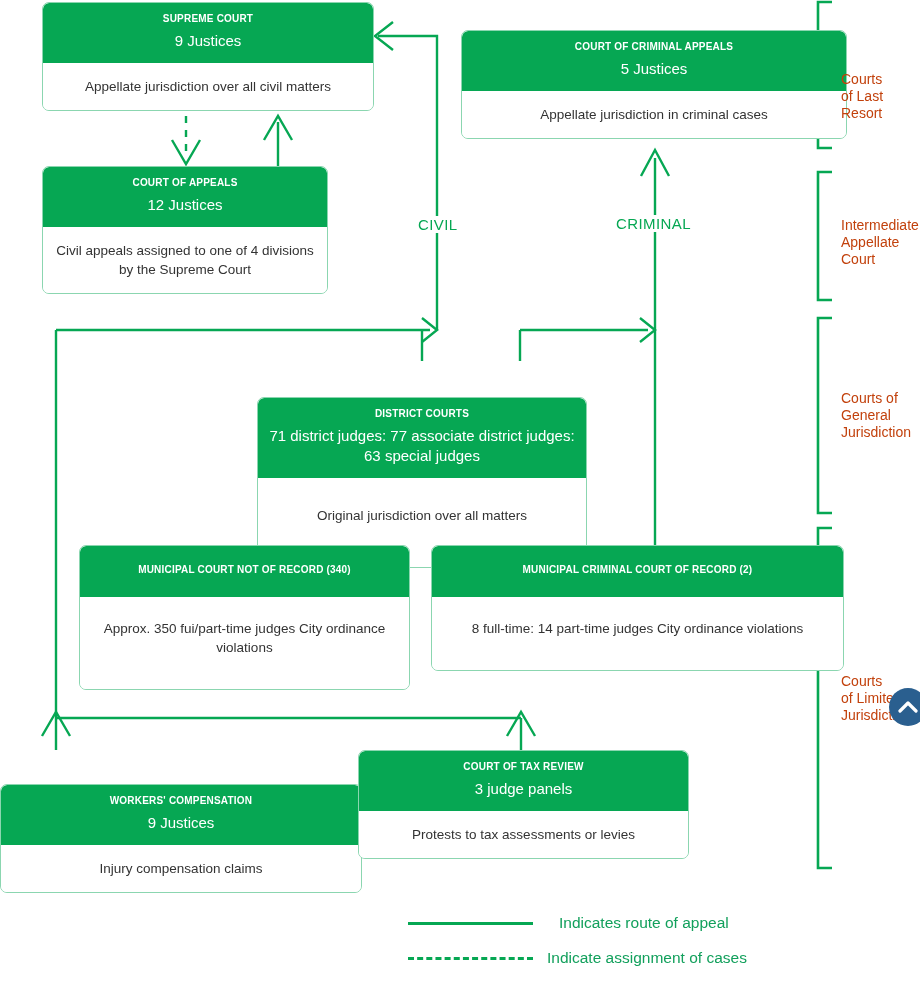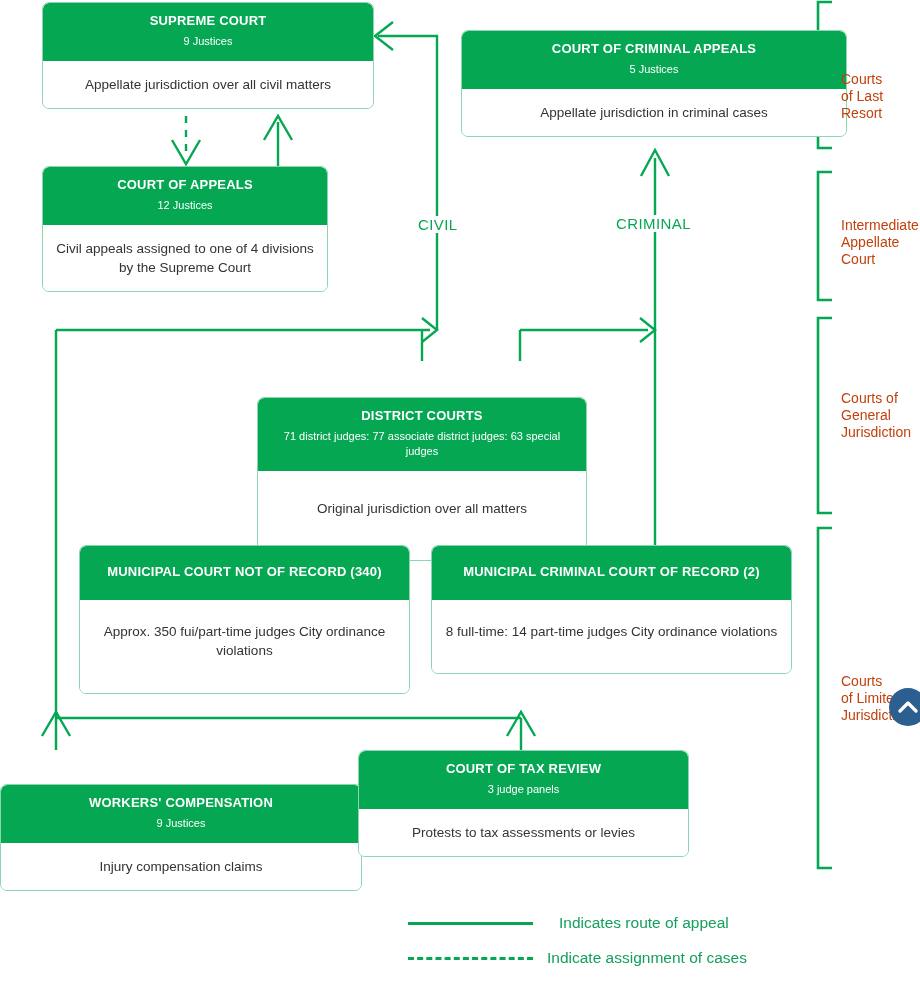--- a/index.html
+++ b/index.html
@@ -37,48 +37,48 @@
     z-index: 3;
   }
   .court .head {
     background: #06a753;
     color: #ffffff;
     padding: 10px 10px 12px 10px;
     text-align: center;
     border-radius: 6px 6px 0 0;
   }
   .court .title {
-    font-size: 13px;
+    font-size: 10px;
     font-weight: bold;
     letter-spacing: .2px;
     line-height: 1.25;
   }
   .court .sub {
-    font-size: 11px;
+    font-size: 15px;
     font-weight: normal;
     line-height: 1.35;
     margin-top: 5px;
   }
   .court .body {
     color: #333333;
     font-size: 13.5px;
     line-height: 1.42;
     text-align: center;
     padding: 14px 12px;
     background: #ffffff;
   }
   
   #box-supreme        { left: 42px;  top: 2px;   width: 332px; }
   #box-criminal-app   { left: 461px; top: 30px;  width: 386px; }
   #box-appeals        { left: 42px;  top: 166px; width: 286px; }
   #box-district       { left: 257px; top: 361px; width: 330px; margin-top: 36px; }
   #box-district .body { padding: 28px 12px 42px 12px; }
   #box-muni-notrec    { left: 79px;  top: 545px; width: 331px; }
   #box-muni-notrec .body { padding: 22px 12px 32px 12px; }
-  #box-muni-crim      { left: 431px; top: 545px; width: 361px; }
+  #box-muni-crim      { left: 431px; top: 545px; width: 413px; }
   #box-muni-crim .body { padding: 22px 12px 32px 12px; }
   #box-workers        { left: 0px;   top: 784px; width: 362px; }
   #box-tax            { left: 358px; top: 750px; width: 331px; }
 
   #box-muni-notrec .head, #box-muni-crim .head { padding: 18px 10px 20px 10px; }
 
   
   .wire-label {
     position: absolute;
     color: #06a753;

